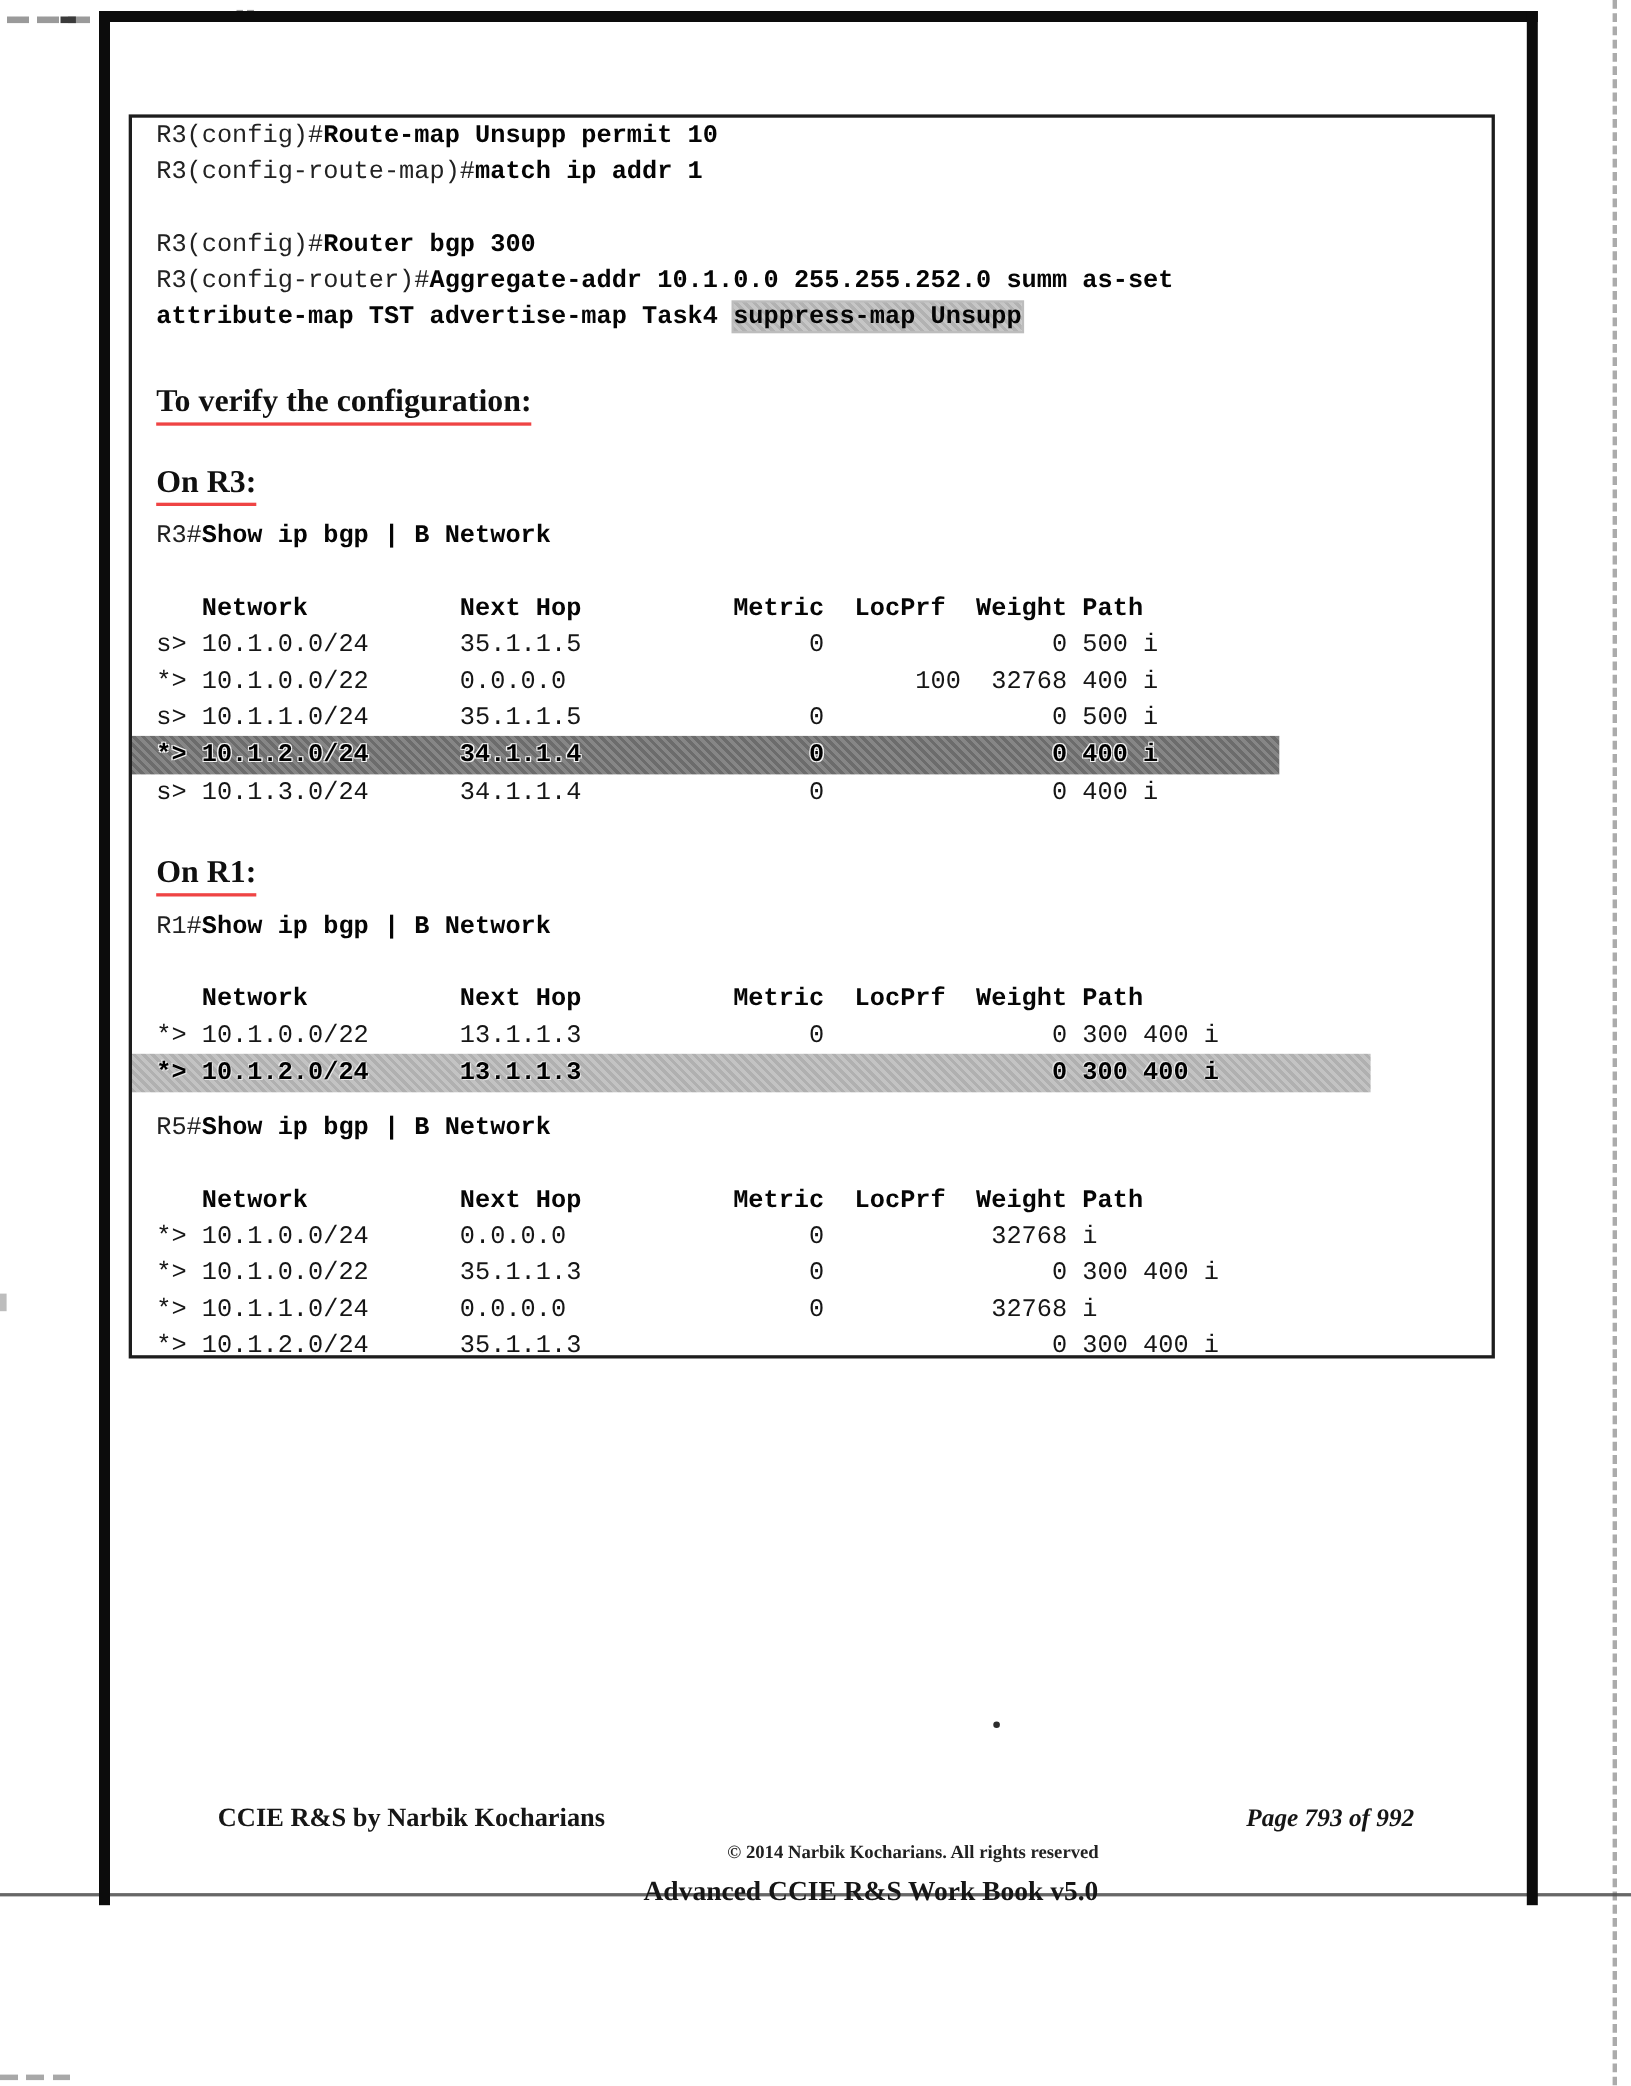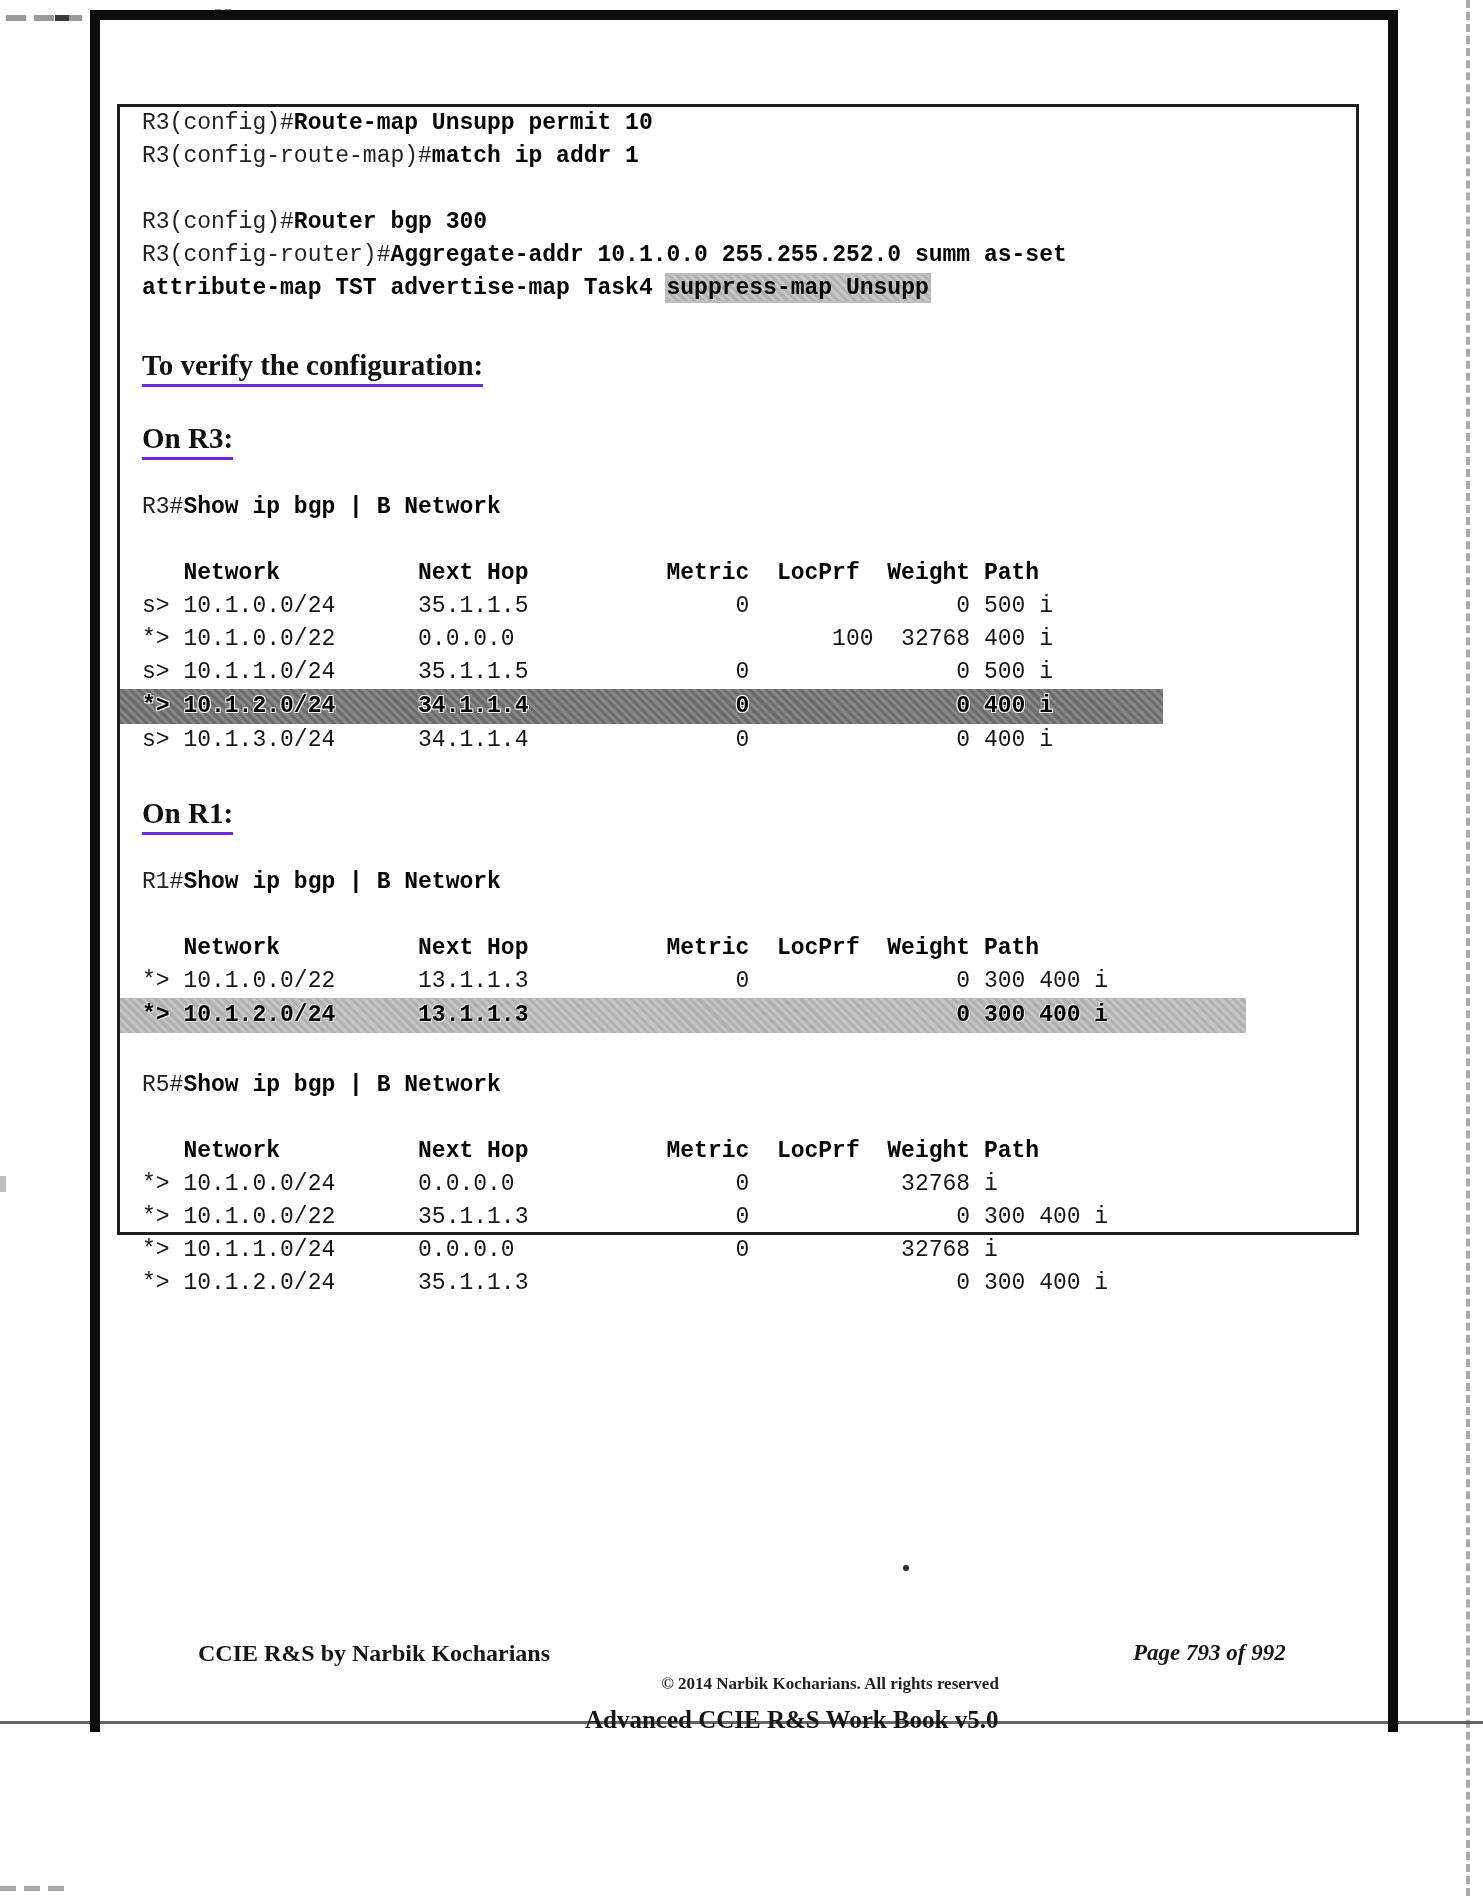--- a/index.html
+++ b/index.html
@@ -33,29 +33,29 @@
   .mono{font-family:"Liberation Mono","DejaVu Sans Mono",monospace;font-size:23px;}
   .codeline{line-height:33px;padding-left:22px;white-space:pre;color:#222;}
   .codeline b{color:#050505;}
   .spacer{height:33px;}
   .hl-cfg{
     background:repeating-linear-gradient(45deg,#b2b2b2 0 3px,#c6c6c6 3px 6px);
     box-shadow:0 0 0 2px #bdbdbd;
   }
   
   .heading{font-family:"Liberation Serif",serif;font-weight:bold;font-size:29px;color:#101010;}
-  .heading .ul{border-bottom:3px solid #6d28d9;padding-bottom:3px;}
+  .heading .ul{border-bottom:3px solid #ef4444;padding-bottom:3px;}
   .h-verify{margin:44px 0 0 22px;}
   .h-sect{margin:40px 0 0 22px;}
   .note{
     font-family:"Liberation Sans",sans-serif;font-weight:bold;font-size:23px;
     letter-spacing:-0.4px;color:#111;margin:44px 0 0 22px;line-height:30px;
   }
   
-  .cmdline{margin-top:36px;}
+  .cmdline{margin-top:16px;}
   .trow{line-height:33px;white-space:pre;}
   .rt{display:inline-block;padding-left:22px;white-space:pre;}
   .thead{font-weight:bold;color:#060606;}
   .hl-dark{
     background:repeating-linear-gradient(45deg,#6c6c6c 0 3px,#868686 3px 6px);
     color:#000;font-weight:bold;
     text-shadow:-1px -1px 0 #f2f2f2,1px -1px 0 #f2f2f2,-1px 1px 0 #f2f2f2,1px 1px 0 #f2f2f2;
     padding-top:1px;padding-bottom:1px;
   }
   .hl-light{

